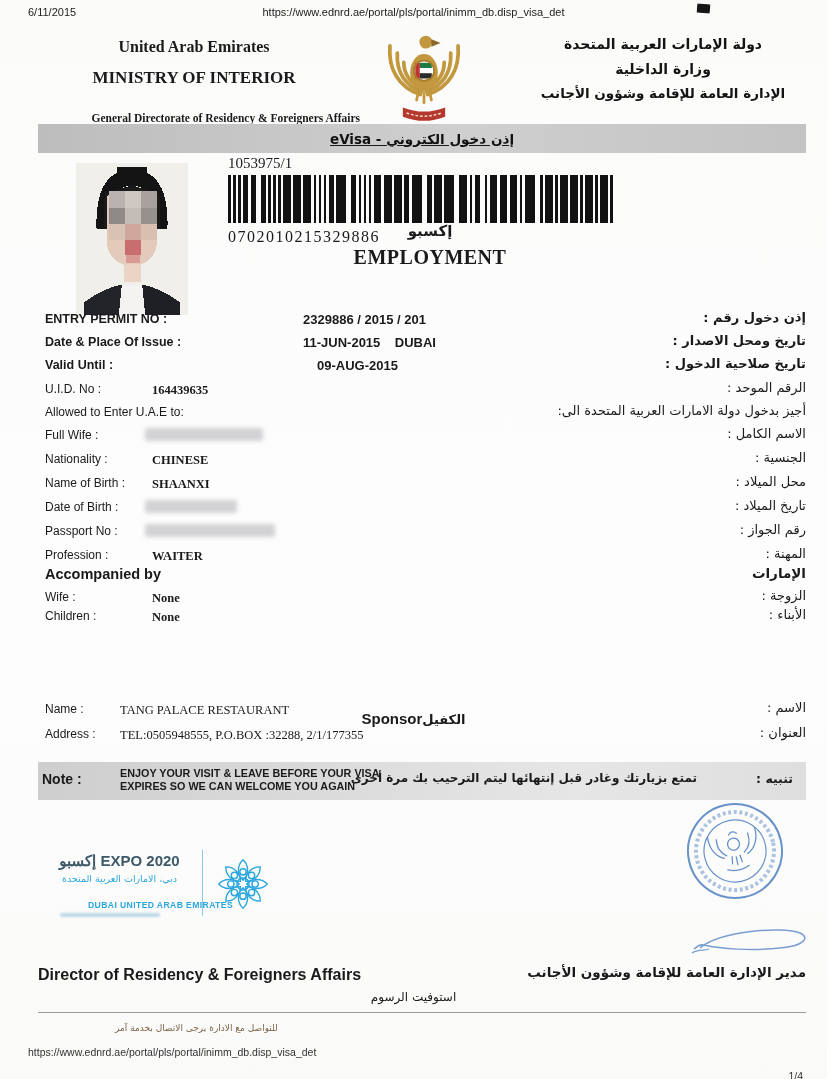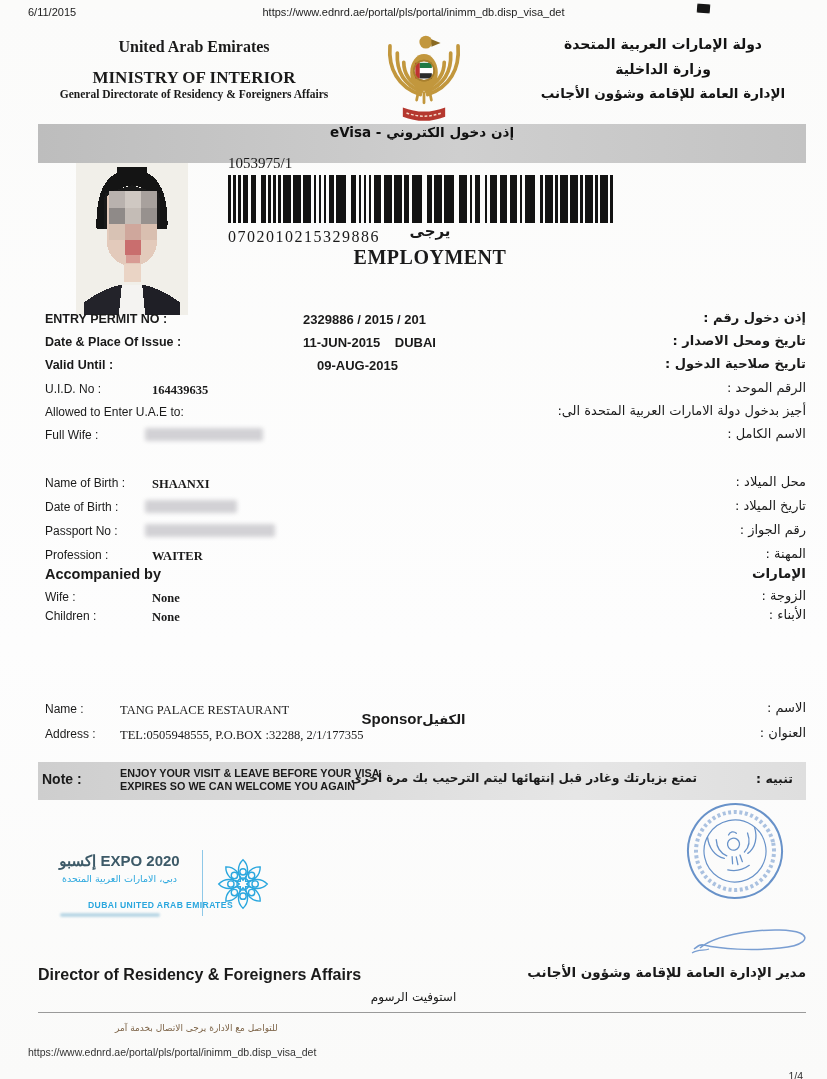--- a/index.html
+++ b/index.html
@@ -4,26 +4,26 @@
 <style>
   html,body{margin:0;padding:0;background:#e9e9e9;}
   .page{position:relative;width:827px;height:1079px;margin:0 auto;background:linear-gradient(180deg,#fbfbfa 0%,#fdfdfd 60%,#fafaf9 100%);overflow:hidden;color:#1a1a1a;}
   .abs{position:absolute;}
   .serif{font-family:"Liberation Serif",serif;}
   .arfont{font-family:"DejaVu Sans",sans-serif;direction:rtl;unicode-bidi:plaintext;}
   .printhdr{font-family:"Liberation Sans",sans-serif;font-size:11px;color:#222;}
   .hdr-en{left:28px;top:38px;width:332px;text-align:center;}
   .hdr-en .l1{font:bold 16px "Liberation Serif",serif;}
   .hdr-en .l2{font:bold 17px "Liberation Serif",serif;margin-top:12px;}
-  .hdr-en .l3{font:bold 11.5px "Liberation Serif",serif;margin-top:0;}
+  .hdr-en .l3{font:bold 11.5px "Liberation Serif",serif;margin-top:24px;text-align:right;}
   .hdr-ar{right:14px;top:36px;width:300px;text-align:center;}
   .hdr-ar div{font-family:"DejaVu Sans",sans-serif;font-weight:bold;font-size:14px;color:#141414;}
   .hdr-ar .a2{margin-top:9px;}
   .hdr-ar .a3{margin-top:8px;font-size:13.5px;}
-  .banner{left:38px;top:124px;width:768px;height:39px;background:linear-gradient(90deg,#bdbdbd,#cfcfcf 55%,#c3c3c3);display:flex;align-items:flex-start;justify-content:center;}
+  .banner{left:38px;top:124px;width:768px;height:29px;background:linear-gradient(90deg,#bdbdbd,#cfcfcf 55%,#c3c3c3);display:flex;align-items:center;justify-content:center;text-decoration:underline;}
   .banner span{font:bold 13.5px "DejaVu Sans",sans-serif;direction:rtl;color:#111;}
   .photo{left:76px;top:163px;width:112px;height:152px;}
   .fileno{left:228px;top:155px;font-size:15px;}
   .barcode{left:228px;top:175px;width:388px;height:48px;font-size:0;white-space:nowrap;overflow:hidden;}
   .barcode i{display:inline-block;height:100%;background:#121212;vertical-align:top;}
   .bcnum{left:228px;top:228px;font-size:16px;letter-spacing:1.5px;}
   .vtype-ar{left:285px;top:222px;width:290px;text-align:center;font-weight:bold;font-size:15px;}
   .vtype-en{left:285px;top:246px;width:290px;text-align:center;font:bold 20px "Liberation Serif",serif;letter-spacing:.5px;}
   .frow{left:45px;width:761px;height:20px;}
   .frow .en{position:absolute;left:0;top:0;font-size:12px;font-family:"Liberation Sans",sans-serif;}
@@ -140,21 +140,21 @@
       <rect x="9.4" y="20" width="3.4" height="3.4" fill="#ead4c5"></rect>
       <path d="M1.5,30 L1.5,27.5 Q5.5,24.6 9,24 L9.6,30 Z" fill="#23232a"></path>
       <path d="M20.5,30 L20.5,27.5 Q16.5,24.6 13,24 L12.4,30 Z" fill="#1f1f26"></path>
       <path d="M9,24 L13,24 L13.6,30 L8.4,30 Z" fill="#f4f3f1"></path>
     </svg>
   </div>
 
   <div class="abs serif fileno">1053975/1</div>
   <div class="abs barcode"><i style="width: 2.52px; margin-right: 2.52px;"></i><i style="width: 2.52px; margin-right: 2.52px;"></i><i style="width: 2.52px; margin-right: 2.52px;"></i><i style="width: 5.04px; margin-right: 2.52px;"></i><i style="width: 5.04px; margin-right: 5.04px;"></i><i style="width: 5.04px; margin-right: 2.52px;"></i><i style="width: 2.52px; margin-right: 2.52px;"></i><i style="width: 2.52px; margin-right: 2.52px;"></i><i style="width: 2.52px; margin-right: 2.52px;"></i><i style="width: 7.56px; margin-right: 2.52px;"></i><i style="width: 7.56px; margin-right: 2.52px;"></i><i style="width: 7.56px; margin-right: 2.52px;"></i><i style="width: 2.52px; margin-right: 2.52px;"></i><i style="width: 2.52px; margin-right: 2.52px;"></i><i style="width: 2.52px; margin-right: 2.52px;"></i><i style="width: 5.04px; margin-right: 2.52px;"></i><i style="width: 10.08px; margin-right: 5.04px;"></i><i style="width: 5.04px; margin-right: 2.52px;"></i><i style="width: 2.52px; margin-right: 2.52px;"></i><i style="width: 2.52px; margin-right: 2.52px;"></i><i style="width: 2.52px; margin-right: 2.52px;"></i><i style="width: 7.56px; margin-right: 2.52px;"></i><i style="width: 7.56px; margin-right: 2.52px;"></i><i style="width: 7.56px; margin-right: 2.52px;"></i><i style="width: 5.04px; margin-right: 2.52px;"></i><i style="width: 10.08px; margin-right: 5.04px;"></i><i style="width: 5.04px; margin-right: 2.52px;"></i><i style="width: 7.56px; margin-right: 2.52px;"></i><i style="width: 10.08px; margin-right: 5.04px;"></i><i style="width: 7.56px; margin-right: 2.52px;"></i><i style="width: 2.52px; margin-right: 2.52px;"></i><i style="width: 5.04px; margin-right: 5.04px;"></i><i style="width: 2.52px; margin-right: 2.52px;"></i><i style="width: 7.56px; margin-right: 2.52px;"></i><i style="width: 7.56px; margin-right: 2.52px;"></i><i style="width: 7.56px; margin-right: 2.52px;"></i><i style="width: 2.52px; margin-right: 2.52px;"></i><i style="width: 10.08px; margin-right: 5.04px;"></i><i style="width: 2.52px; margin-right: 2.52px;"></i><i style="width: 7.56px; margin-right: 2.52px;"></i><i style="width: 2.52px; margin-right: 2.52px;"></i><i style="width: 7.56px; margin-right: 2.52px;"></i><i style="width: 7.56px; margin-right: 2.52px;"></i><i style="width: 2.52px; margin-right: 2.52px;"></i><i style="width: 7.56px; margin-right: 2.52px;"></i><i style="width: 2.52px; margin-right: 2.52px;"></i><i style="width: 7.56px; margin-right: 2.52px;"></i><i style="width: 2.52px; margin-right: 2.52px;"></i></div>
   <div class="abs serif bcnum">0702010215329886</div>
-  <div class="abs arfont vtype-ar">يرجى</div>
+  <div class="abs arfont vtype-ar">إكسبو</div>
   <div class="abs vtype-en">EMPLOYMENT</div>
 
   <div class="abs frow" style="top:312px">
     <span class="en b">ENTRY PERMIT NO :</span>
     <span class="vb">2329886 / 2015 / 201</span>
     <span class="ar b">إذن دخول رقم :</span>
   </div>
   <div class="abs frow" style="top:335px">
     <span class="en b">Date &amp; Place Of Issue :</span>
     <span class="vb">11-JUN-2015    DUBAI</span>
@@ -171,20 +171,25 @@
     <span class="ar">الرقم الموحد :</span>
   </div>
   <div class="abs frow" style="top:405px">
     <span class="en">Allowed to Enter U.A.E to:</span>
     <span class="ar">أجيز بدخول دولة الامارات العربية المتحدة الى:</span>
   </div>
   <div class="abs frow" style="top:428px">
     <span class="en">Full Wife :</span>
     <span class="redact" style="left:100px;width:118px"></span>
     <span class="ar">الاسم الكامل :</span>
+  </div>
+  <div class="abs frow" style="top:452px">
+    <span class="en">Nationality :</span>
+    <span class="vs">CHINESE</span>
+    <span class="ar">الجنسية :</span>
   </div>
   <div class="abs frow" style="top:476px">
     <span class="en">Name of Birth :</span>
     <span class="vs">SHAANXI</span>
     <span class="ar">محل الميلاد :</span>
   </div>
   <div class="abs frow" style="top:500px">
     <span class="en">Date of Birth :</span>
     <span class="redact" style="left:100px;width:92px"></span>
     <span class="ar">تاريخ الميلاد :</span>

